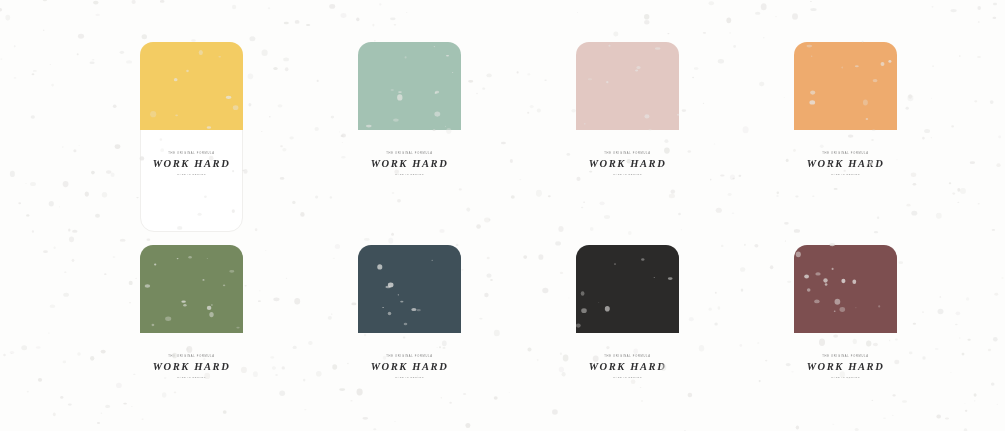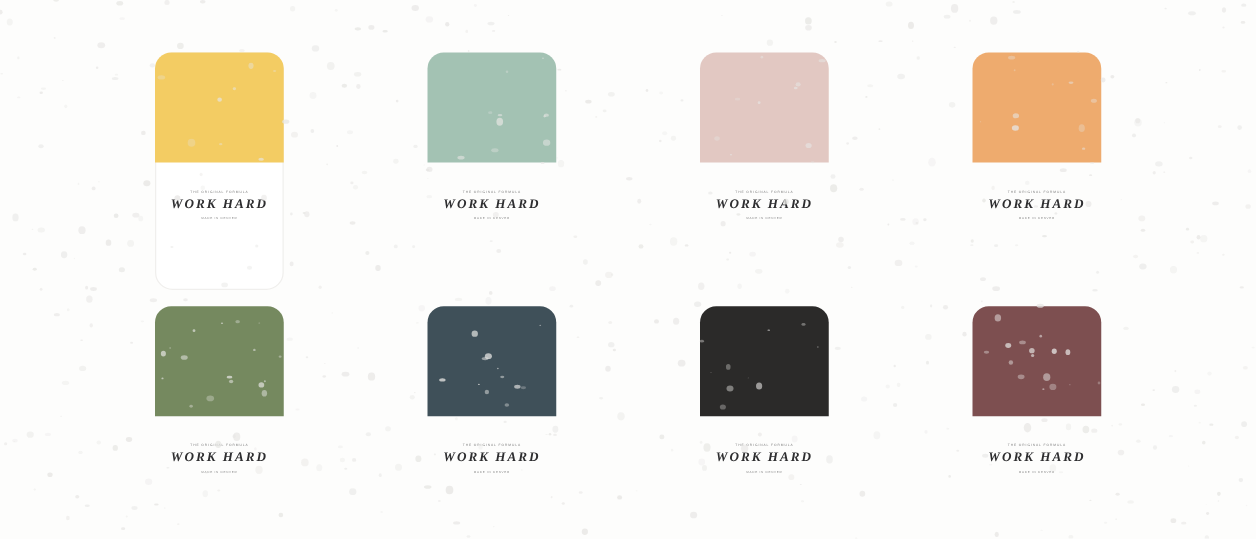--- a/index.html
+++ b/index.html
@@ -22,21 +22,21 @@
     left: 0; top: 0;
     width: 1005px;
     height: 431px;
     pointer-events: none;
     z-index: 5;
   }
 
   
   #swatch-grid {
     position: absolute;
-    left: 0; top: 0;
+    left: 16px; top: 0;
     width: 856px;
     height: 431px;
     z-index: 2;
   }
 
   .swatch-card {
     position: absolute;
     width: 103px;
   }
 

